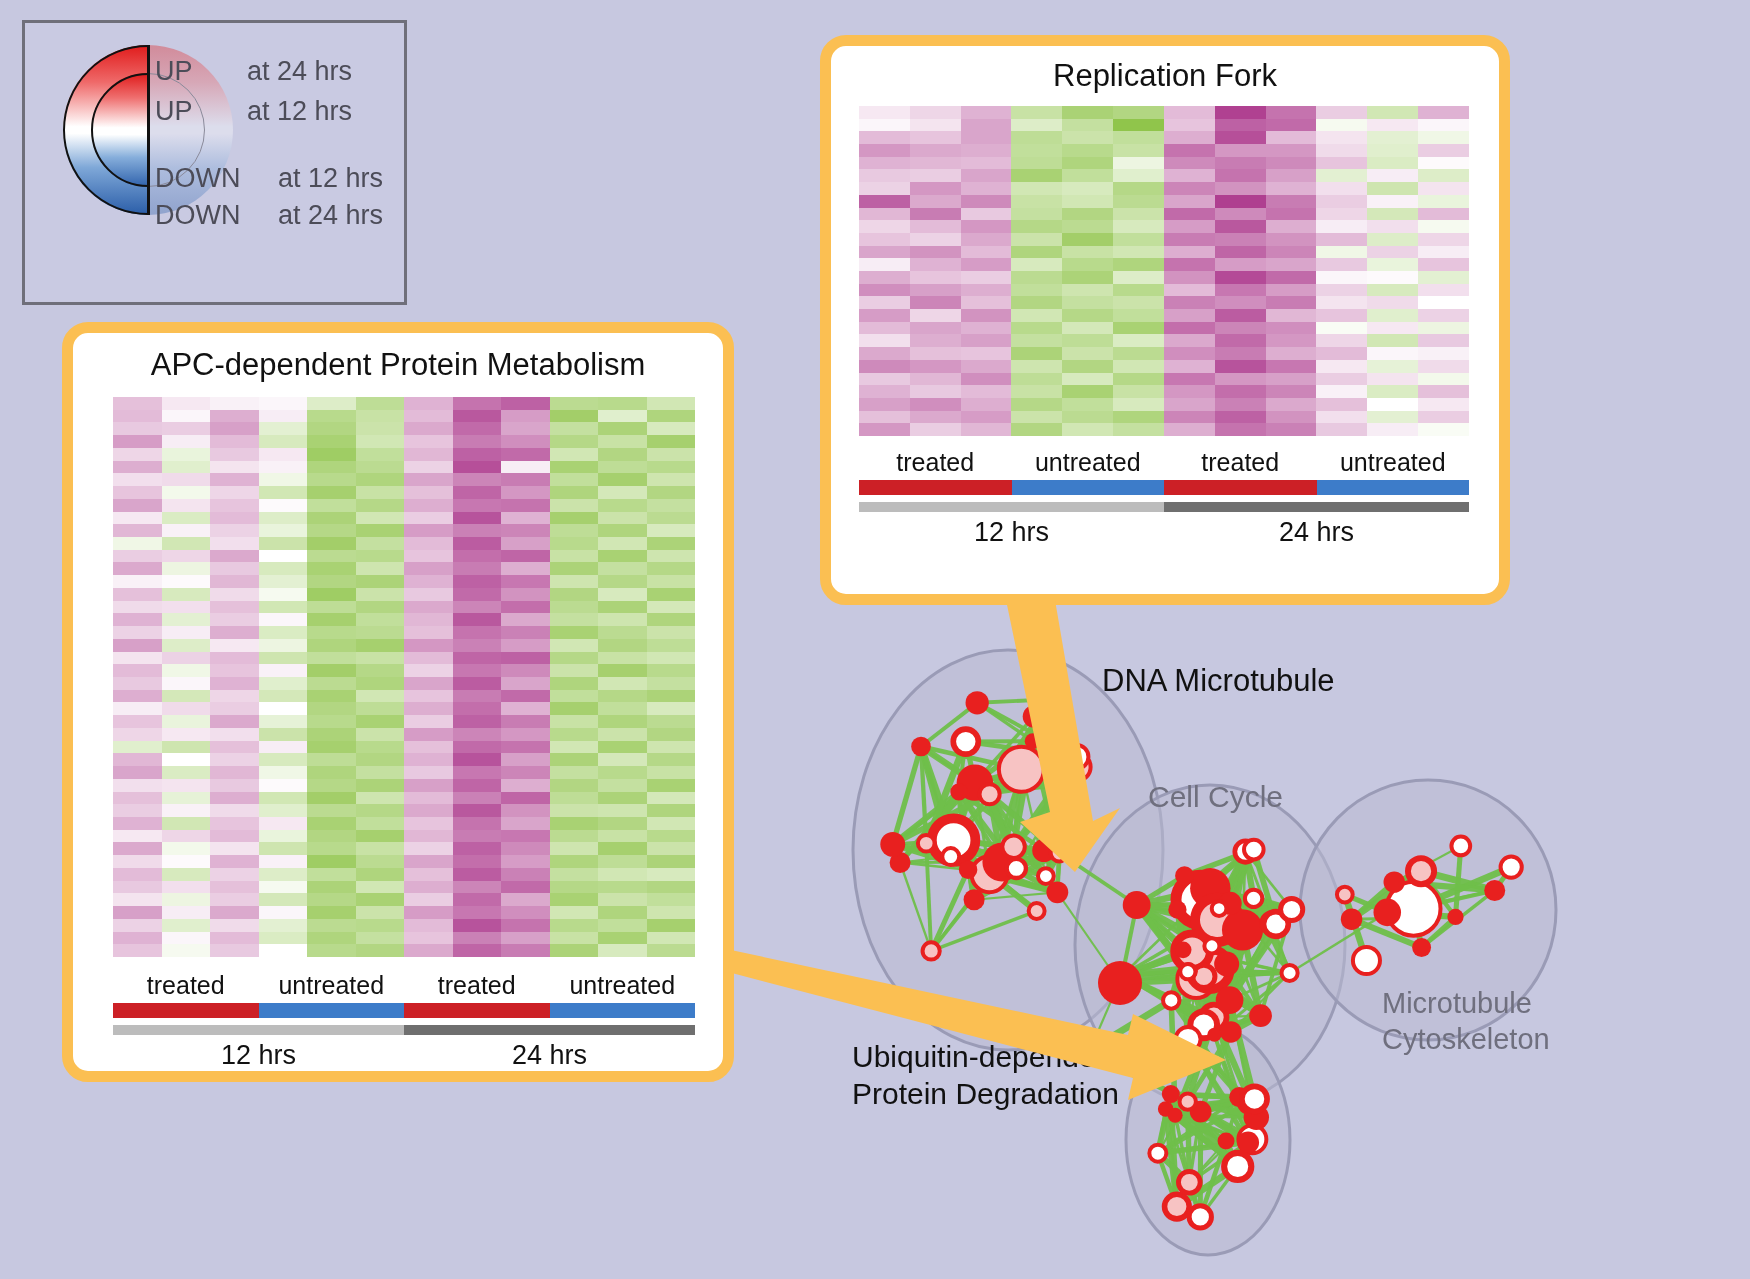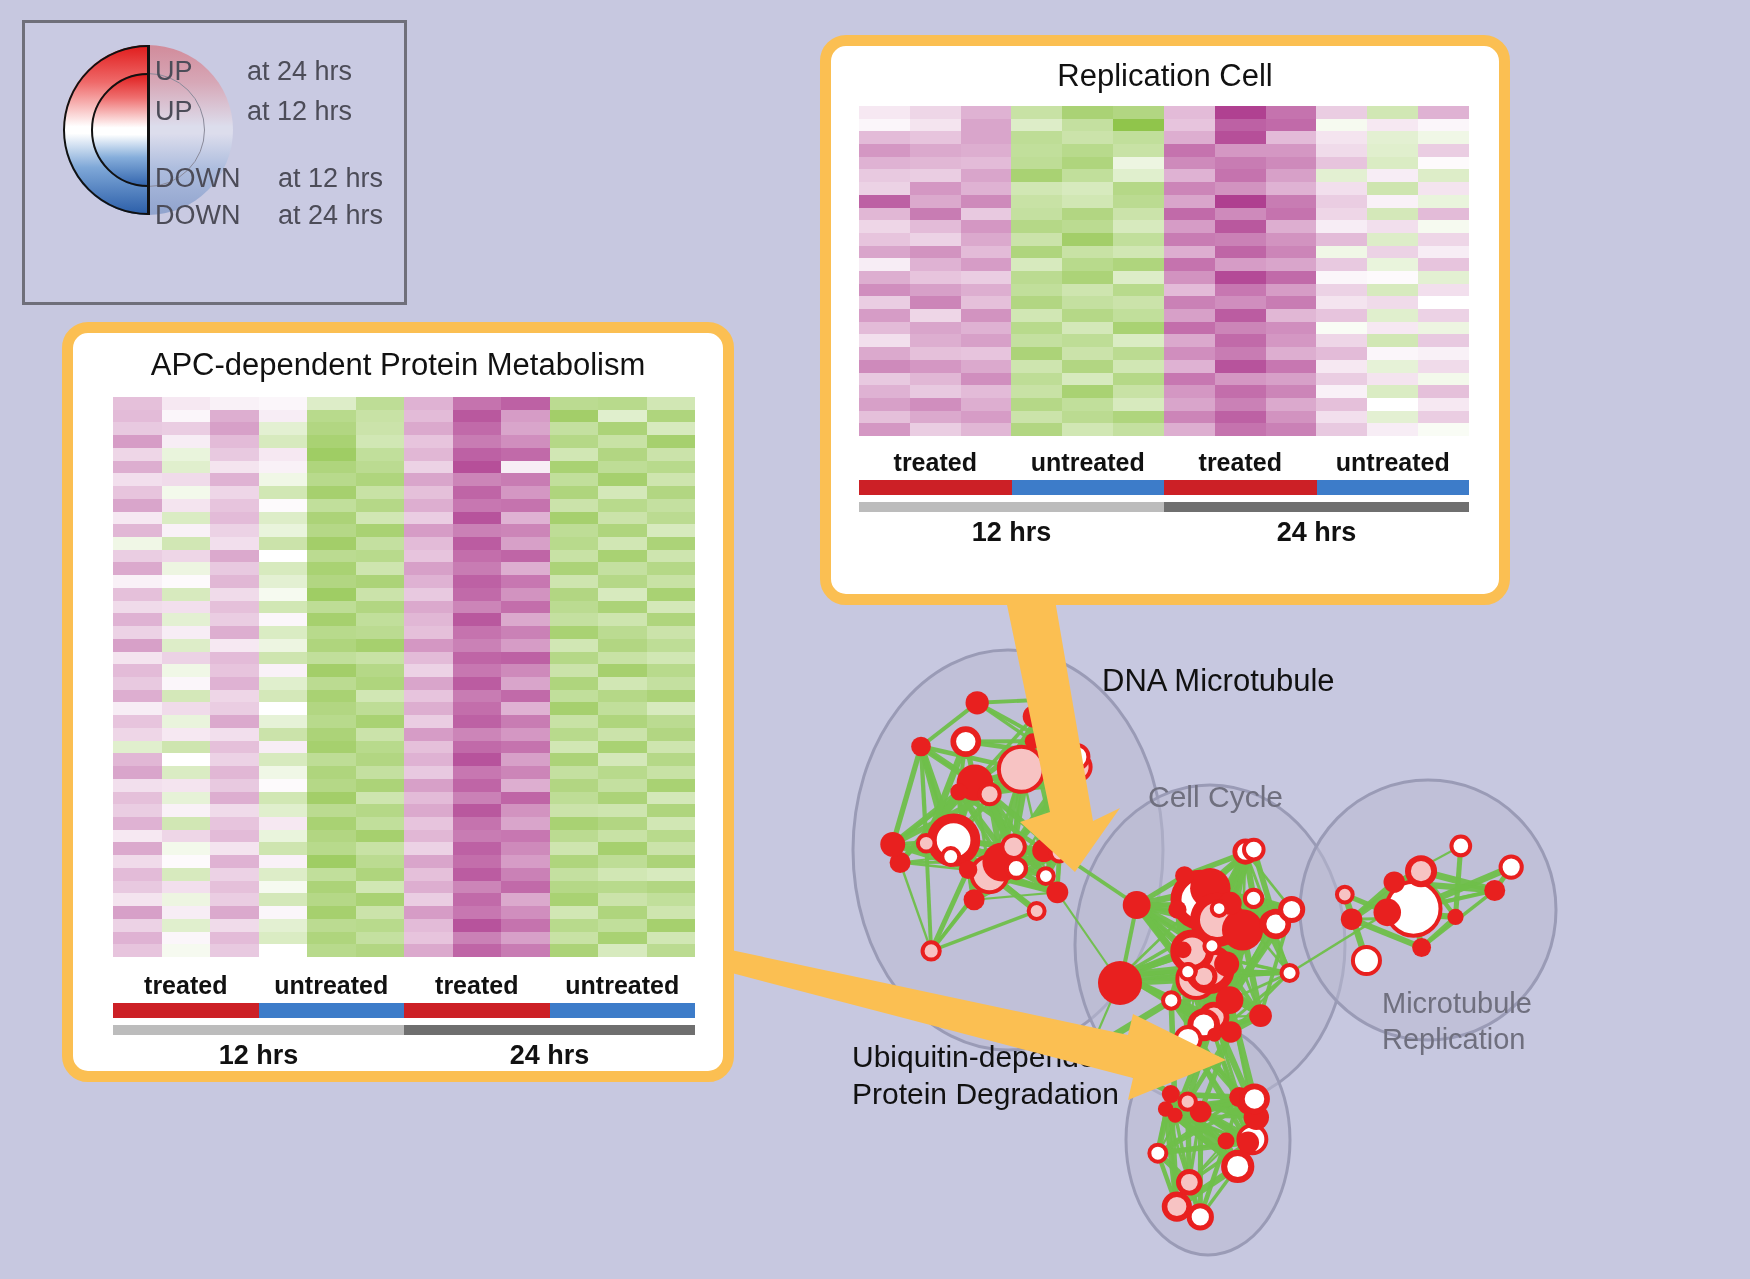--- a/index.html
+++ b/index.html
@@ -67,21 +67,21 @@
     position:absolute;background:#fff;border:11px solid #fbbf52;border-radius:26px;
     box-sizing:border-box;
   }
   .ptitle{text-align:center;font-size:31px;color:#111;font-weight:normal;}
   #panel-rf{left:820px;top:35px;width:690px;height:570px;}
   #panel-apc{left:62px;top:322px;width:672px;height:760px;}
 
   .heat{display:grid;position:relative;}
   .hcell{width:100%;height:100%;}
 
-  .axis{position:relative;font-weight:bold;}
+  .axis{position:relative;}
   .axrow{display:grid;grid-template-columns:repeat(4,1fr);}
   .axlabel{text-align:center;font-size:25px;color:#111;}
   .bar4{display:grid;grid-template-columns:repeat(4,1fr);height:15px;margin-top:3px;}
   .bar2{display:grid;grid-template-columns:repeat(2,1fr);height:10px;margin-top:7px;}
   .tlabel{display:grid;grid-template-columns:repeat(2,1fr);margin-top:5px;}
   .tlabel div{text-align:center;font-size:27px;color:#111;}
 
   
   #network{position:absolute;left:790px;top:620px;width:960px;height:659px;}
   .netlabel{position:absolute;white-space:pre;}
@@ -111,21 +111,21 @@
     <div class="ck-lbl" style="left:222px;top:73px;">at 12 hrs</div>
     <div class="ck-lbl" style="left:130px;top:140px;">DOWN</div>
     <div class="ck-lbl" style="left:253px;top:140px;">at 12 hrs</div>
     <div class="ck-lbl" style="left:130px;top:177px;">DOWN</div>
     <div class="ck-lbl" style="left:253px;top:177px;">at 24 hrs</div>
 
   </div>
 
 
   <div class="panel" id="panel-rf">
-    <div class="ptitle" style="margin-top:12px;">Replication Cell</div>
+    <div class="ptitle" style="margin-top:12px;">Replication Fork</div>
     <div id="heat-rf" class="heat" style="margin: 12px 30px 0px 28px; height: 330px; grid-template-columns: repeat(12, 1fr); grid-template-rows: repeat(26, 1fr);">
         <div class="hcell" style="background: rgb(246, 232, 242);"></div>
         <div class="hcell" style="background: rgb(238, 214, 231);"></div>
         <div class="hcell" style="background: rgb(223, 178, 211);"></div>
         <div class="hcell" style="background: rgb(200, 226, 165);"></div>
         <div class="hcell" style="background: rgb(170, 210, 117);"></div>
         <div class="hcell" style="background: rgb(178, 214, 130);"></div>
         <div class="hcell" style="background: rgb(227, 187, 216);"></div>
         <div class="hcell" style="background: rgb(176, 65, 145);"></div>
         <div class="hcell" style="background: rgb(197, 115, 174);"></div>
@@ -1600,21 +1600,21 @@
           <circle cx="367.8477612628579" cy="533.1680134349515" r="8.497404098510742" fill="#ffffff" stroke="#e8201f" stroke-width="4"></circle>
           <circle cx="380.83584950017723" cy="474.0789514900178" r="9.020068764686584" fill="#e8201f" stroke="none" stroke-width="0"></circle>
           <circle cx="464.4788959014201" cy="478.9002978763681" r="12.604629278182983" fill="#ffffff" stroke="#e8201f" stroke-width="5.672083175182343"></circle>
           <circle cx="330" cy="363" r="22" fill="#e8201f" stroke="none" stroke-width="0"></circle>
           <circle cx="300" cy="430" r="12" fill="#e8201f" stroke="none" stroke-width="0"></circle>
         </g>
       </svg>
     <div class="netlabel" id="nl0" style="left: 312px; top: 42px; color: rgb(17, 17, 17); font-size: 31px; line-height: 38px;">DNA Microtubule</div>
     <div class="netlabel" id="nl1" style="left: 358px; top: 158px; color: rgb(111, 111, 126); font-size: 30px; line-height: 37px;">Cell Cycle</div>
     <div class="netlabel" id="nl2" style="left: 592px; top: 365px; color: rgb(111, 111, 126); font-size: 29px; line-height: 36px;">Microtubule
-Replication</div>
+Cytoskeleton</div>
     <div class="netlabel" id="nl3" style="left: 62px; top: 418px; color: rgb(17, 17, 17); font-size: 30px; line-height: 37px;">Ubiquitin-dependent
 Protein Degradation</div>
   </div>
 
   <svg id="arrows">
     <polygon points="1006,600 1055,600 1093,821 1120,808 1075,872 1020,822 1050,812" fill="#fbbf52"></polygon>
     <polygon points="731,950 1128,1035 1133,1014 1226,1060 1128,1100 1133,1078 728,972" fill="#fbbf52"></polygon>
   </svg>
 
 </div>

